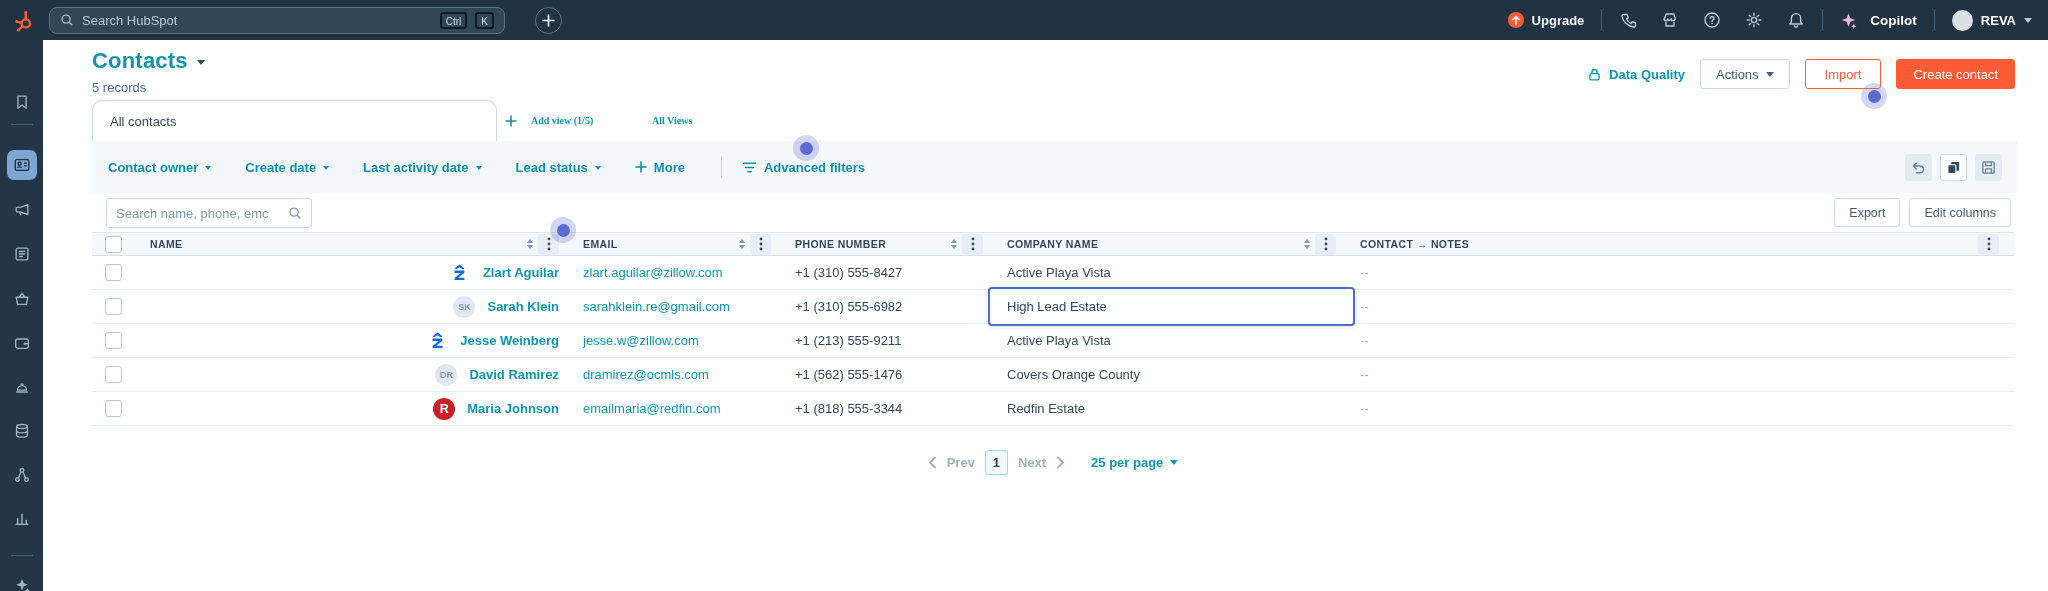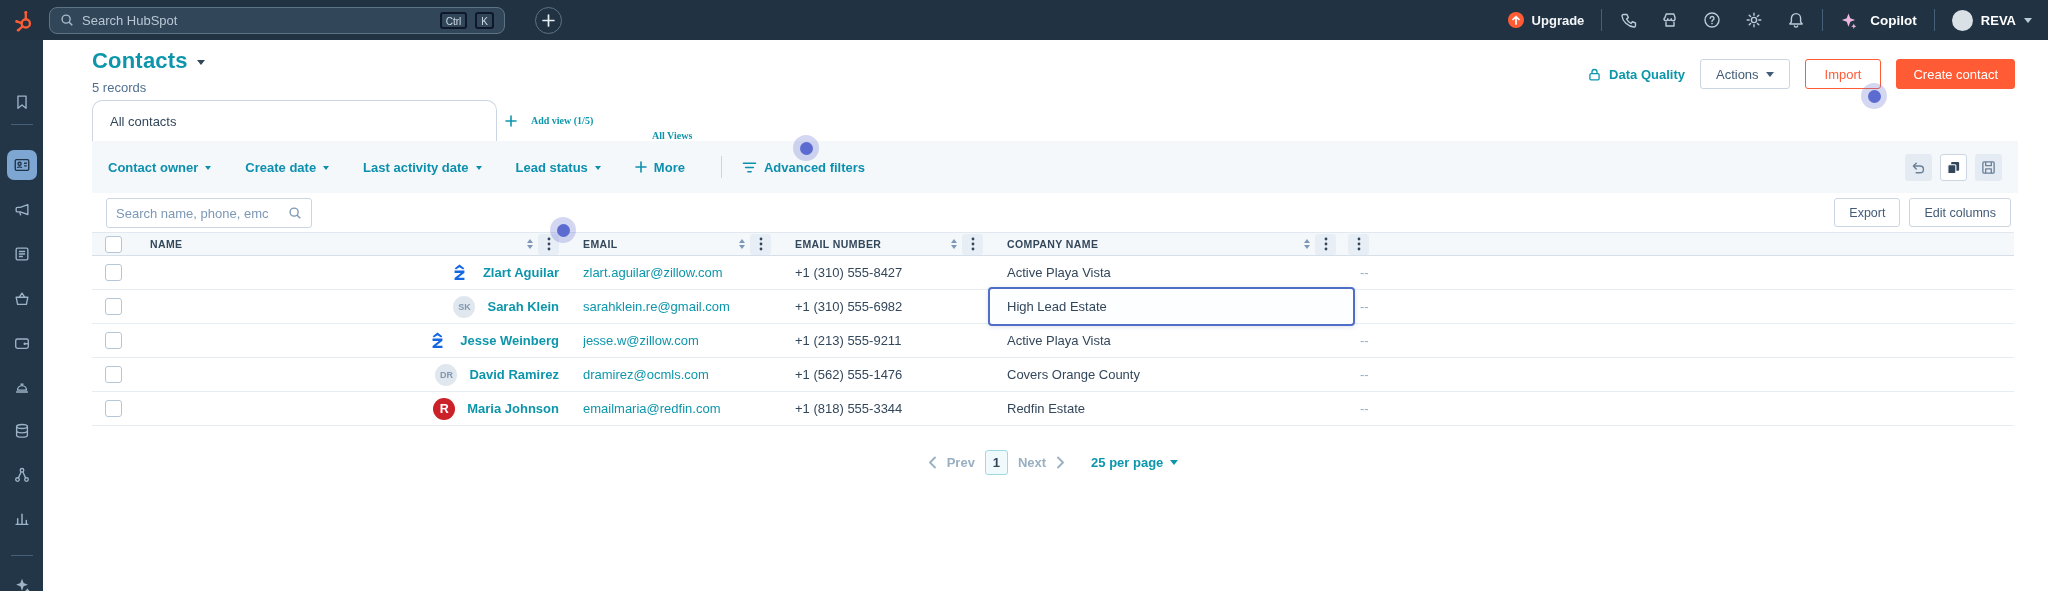--- a/index.html
+++ b/index.html
@@ -52,21 +52,21 @@
   .btn-primary { background:#ff5c35; border:1px solid #ff5c35; color:#fff; padding:0 16px; }
 
   
   .tabs-row { position:absolute; left:92px; top:100px; height:41px; width:1926px; }
   .tab-active { position:absolute; left:0; top:0; width:405px; height:41px; background:#fff;
                 border:1px solid #cbd6e2; border-bottom:none; border-radius:10px 10px 0 0;
                 display:flex; align-items:center; padding:0 17px; font-size:13px; color:#33475b; cursor:pointer; }
   .tab-link { position:absolute; top:0; height:41px; display:flex; align-items:center; gap:14px;
               color:#0d96ab; font-size:10px; font-weight:600; cursor:pointer;font-family:Liberation Serif, serif; }
   .add-view { left:413px; }
-  .all-views { left:560px;align-items:flex-end; }
+  .all-views { left:560px; }
 
   
   .filter-band { position:absolute; left:92px; top:141px; width:1926px; height:52px; background:#f5f8fa;
                  display:flex; align-items:center; padding:0 16px; }
   .filter-item { display:flex; align-items:center; gap:7px; color:#0d8fae; font-size:13px; font-weight:700;
                  margin-right:34px; cursor:pointer; }
   .filter-item .caret-down { border-top-width:4px; border-left-width:3.5px; border-right-width:3.5px; margin-top:2px; }
   .vdiv { width:1px; height:22px; background:#cbd6e2; margin:0 20px 0 2px; }
   .fb-buttons { margin-left:auto; display:flex; gap:8px; }
   .icon-btn { width:27px; height:27px; border-radius:3px; background:#e4ebf2; display:flex; align-items:center;
@@ -426,21 +426,21 @@
           <span class="kebab">
             <svg width="4" height="14" viewBox="0 0 4 14">
                 <circle cx="2" cy="2" r="1.4" fill="#33475b"></circle>
                 <circle cx="2" cy="7" r="1.4" fill="#33475b"></circle>
                 <circle cx="2" cy="12" r="1.4" fill="#33475b"></circle>
               </svg>
           </span>
         </span>
       </div>
       <div class="th">
-        <span>EMAIL NUMBER</span>
+        <span>PHONE NUMBER</span>
         <span class="th-controls">
           <span class="sort">
               <span class="up"></span>
               <span class="dn"></span>
             </span>
           <span class="kebab">
             <svg width="4" height="14" viewBox="0 0 4 14">
                 <circle cx="2" cy="2" r="1.4" fill="#33475b"></circle>
                 <circle cx="2" cy="7" r="1.4" fill="#33475b"></circle>
                 <circle cx="2" cy="12" r="1.4" fill="#33475b"></circle>
@@ -457,20 +457,23 @@
             </span>
           <span class="kebab">
             <svg width="4" height="14" viewBox="0 0 4 14">
                 <circle cx="2" cy="2" r="1.4" fill="#33475b"></circle>
                 <circle cx="2" cy="7" r="1.4" fill="#33475b"></circle>
                 <circle cx="2" cy="12" r="1.4" fill="#33475b"></circle>
               </svg>
           </span>
         </span>
       </div>
+      <div class="th">
+        <span>CONTACT → NOTES</span>
+      </div>
       <div class="th" style="padding:0">
         <span class="kebab">
           <svg width="4" height="14" viewBox="0 0 4 14">
               <circle cx="2" cy="2" r="1.4" fill="#33475b"></circle>
               <circle cx="2" cy="7" r="1.4" fill="#33475b"></circle>
               <circle cx="2" cy="12" r="1.4" fill="#33475b"></circle>
             </svg>
         </span>
       </div>
     </div>

